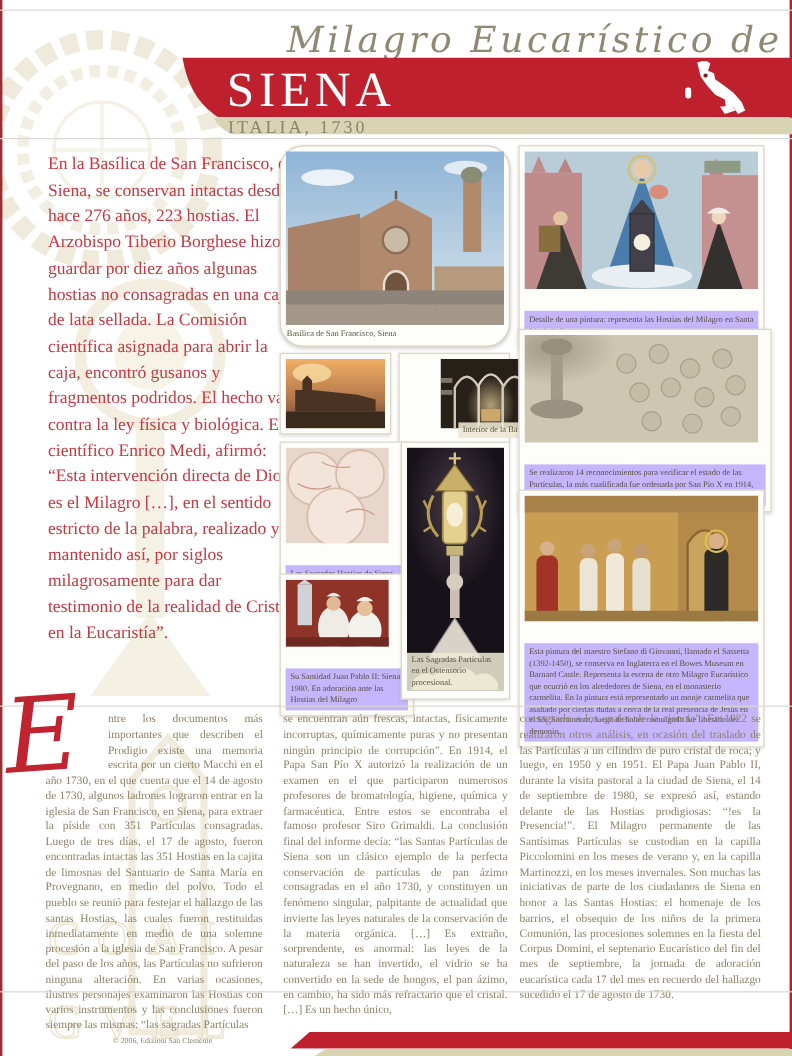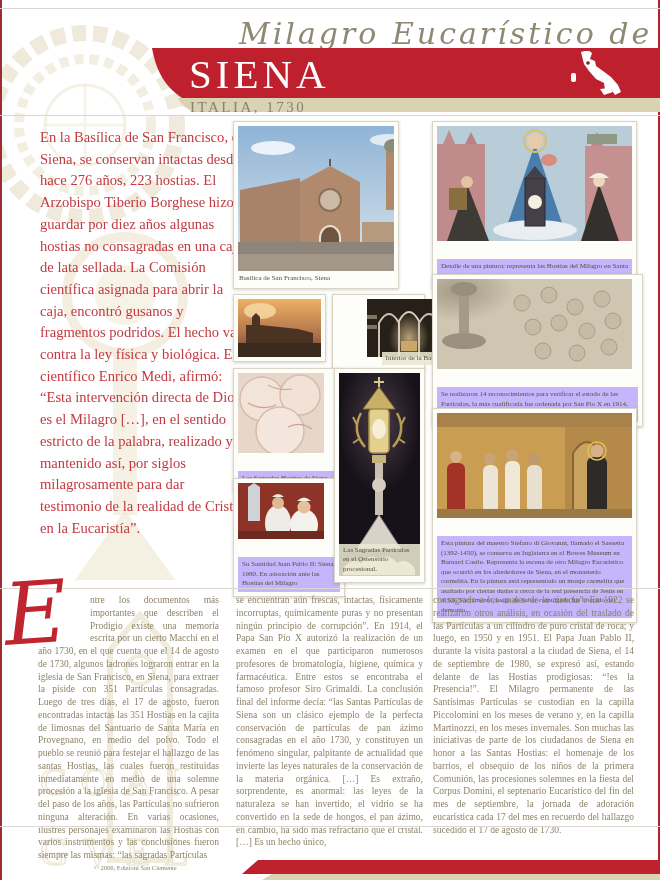--- a/index.html
+++ b/index.html
@@ -83,21 +83,21 @@
     <path d="M17,1 l7,-2 4,3 -2,6 5,2 1,5 7,5 8,6 7,8 3,7 -6,3 -4,-6 -6,1 -1,-7 -8,-4 -7,-8 -5,-7 z" fill="#ffffff"></path>
     <path d="M36,38 l10,-1 3,4 -9,3 z" fill="#ffffff"></path>
     <rect x="7" y="22" width="5" height="9" rx="2" fill="#ffffff"></rect>
     <circle cx="24" cy="12" r="1.8" fill="#7a1f26"></circle>
   </svg>
 
   <div class="hairline" style="top:115px;"></div>
 
   <div class="intro">En la Basílica de San Francisco, en Siena, se conservan intactas desde hace 276 años, 223 hostias. El Arzobispo Tiberio Borghese hizo guardar por diez años algunas hostias no consagradas en una caja de lata sellada. La Comisión científica asignada para abrir la caja, encontró gusanos y fragmentos podridos. El hecho va contra la ley física y biológica. El científico Enrico Medi, afirmó: “Esta intervención directa de Dios es el Milagro […], en el sentido estricto de la palabra, realizado y mantenido así, por siglos milagrosamente para dar testimonio de la realidad de Cristo en la Eucaristía”.</div>
 
-  <div class="frame" style="left:233px;top:121px;width:166px;">
+  <div class="frame" style="left:233px;top:121px;width:192px;border-radius:20px;">
     <div class="ph" style="height:145px;">
       <svg width="182" height="145" viewBox="0 0 182 145">
         <defs>
           <linearGradient id="sky" x1="0" y1="0" x2="0" y2="1">
             <stop offset="0" stop-color="#8fb4d6"></stop>
               <stop offset="1" stop-color="#dbe6ec"></stop>
           </linearGradient>
         </defs>
         <rect width="182" height="145" fill="url(#sky)"></rect>
         <ellipse cx="35" cy="22" rx="22" ry="7" fill="#ffffff" opacity="0.8"></ellipse>

